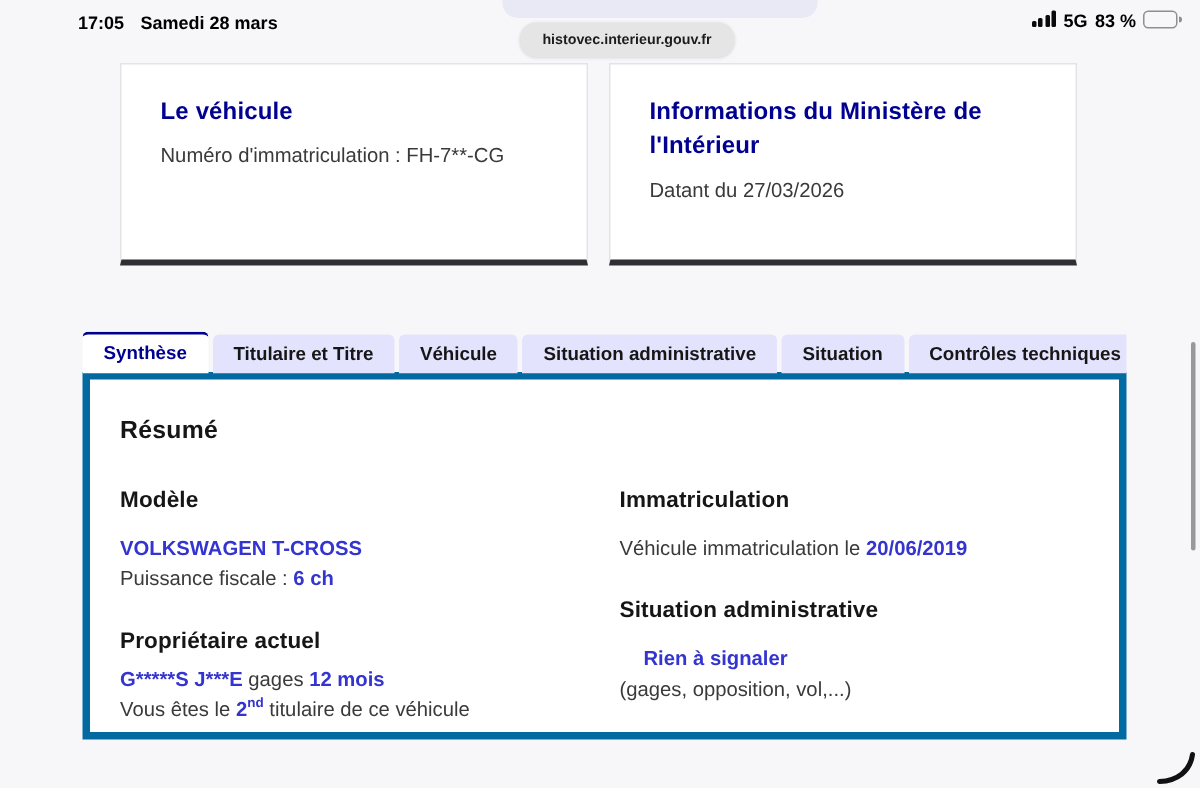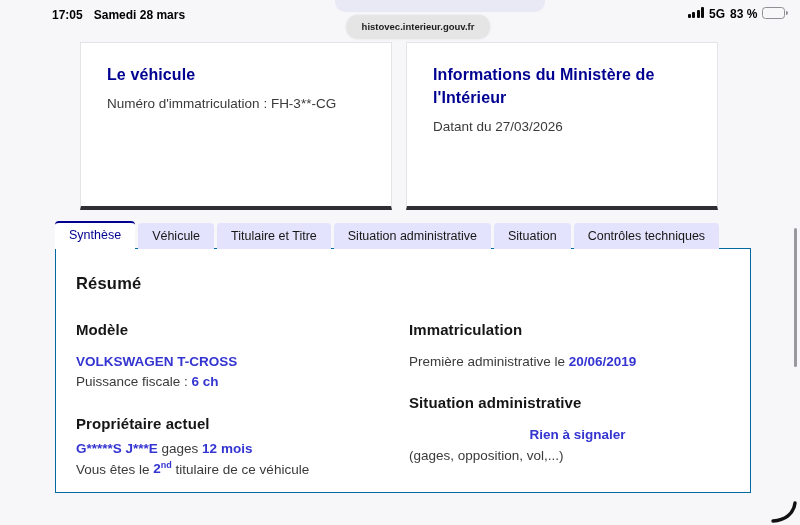--- a/index.html
+++ b/index.html
@@ -49,62 +49,62 @@
     position:absolute; left:50%; transform:translateX(-50%); top:15px;
     background:#e5e5e5; border-radius:11px; padding:6px 15px;
     font-size:9.5px; font-weight:600; color:#1c1c1e;
     box-shadow:0 0.5px 2.5px rgba(0,0,0,0.14);
     white-space:nowrap;
   }
 
   
   .cards-row { position:absolute; top:42px; left:80px; width:638px; display:flex; gap:14px; }
   .card {
-    width:312px; height:168px; background:#fff;
+    width:312px; height:135px; background:#fff;
     border:1px solid #e3e3e8; border-bottom:4px solid #2f2f33;
     padding:20px 26px;
   }
   .card h2 {
     color:#000091; font-size:16px; font-weight:700; line-height:1.45;
     margin-bottom:10px; letter-spacing:0.1px;
   }
   .card p { font-size:13.5px; color:#3a3a3a; }
 
   
   .tabs-wrap { position:absolute; left:55px; top:221px; width:696px; }
   .tabs {
     display:flex; gap:3px; align-items:flex-end;
     height:28px; width:696px; overflow:hidden;
     position:relative; z-index:2;
   }
   .tab {
     flex:0 0 auto; height:26px; line-height:26px;
     padding:0 14px; background:#e3e3fd; color:#161616;
-    font-size:12.5px; font-weight:400; white-space:nowrap;
+    font-size:12.5px; font-weight:700; white-space:nowrap;
     border-radius:4px 4px 0 0; cursor:pointer;
   }
   .tab.active {
     background:#fff; color:#000091; height:28px;
     border-top:2px solid #000091; line-height:24px;
   }
   .panel {
     position:relative; z-index:1; margin-top:-1px;
     width:696px; height:245px; background:#fff;
-    border:1px solid #0369a1;
+    border:5px solid #0369a1;
     padding:25px 20px 0 20px;
   }
   .panel h1 { font-size:16.5px; font-weight:700; color:#161616; margin-bottom:28px; letter-spacing:0.2px; }
   .cols { display:flex; }
   .col-left { width:333px; }
   .col-right { flex:1; }
   .section h3 { font-size:15px; font-weight:700; color:#161616; margin-bottom:14px; letter-spacing:0.1px; }
   .section { margin-bottom:22px; }
   .line { font-size:13.5px; line-height:1.5; color:#3a3a3a; }
   .blue { color:#3434d1; font-weight:700; }
-  .indent { padding-left:16px;text-align:center; }
+  .indent { padding-left:16px; }
   sup { font-size:9px;text-align:right; }
 
   
   .scrollbar {
     position:absolute; right:3px; top:228px; width:3px; height:139px;
     background:#98989d; border-radius:2px;
   }
 
   
   .pen-mark { position:absolute; left:758px; top:496px; }
@@ -133,33 +133,33 @@
       <span class="battery">
         <span class="batt-body"><span class="batt-fill"></span></span>
         <span class="batt-nub"></span>
       </span>
     </div>
   </div>
 
   <div class="cards-row">
     <div class="card">
       <h2>Le véhicule</h2>
-      <p>Numéro d'immatriculation : FH-3**-CG</p>
+      <p>Numéro d'immatriculation : FH-7**-CG</p>
     </div>
     <div class="card">
       <h2>Informations du Ministère de l'Intérieur</h2>
       <p>Datant du 27/03/2026</p>
     </div>
   </div>
 
   <div class="tabs-wrap">
     <div class="tabs">
       <div class="tab active">Synthèse</div>
+      <div class="tab">Titulaire et Titre</div>
       <div class="tab">Véhicule</div>
-      <div class="tab">Titulaire et Titre</div>
       <div class="tab">Situation administrative</div>
       <div class="tab">Situation</div>
       <div class="tab">Contrôles techniques</div>
 
     </div>
 
     <div class="panel">
       <h1>Résumé</h1>
       <div class="cols">
         <div class="col-left">
@@ -170,21 +170,21 @@
           </div>
           <div class="section">
             <h3 style="margin-bottom:7px">Propriétaire actuel</h3>
             <div class="line"><span class="blue">G*****S J***E</span><span> gages </span><span class="blue">12 mois</span></div>
             <div class="line"><span>Vous êtes le </span><span class="blue"><span>2</span><sup>nd</sup></span><span> titulaire de ce véhicule</span></div>
           </div>
         </div>
         <div class="col-right">
           <div class="section" style="">
             <h3>Immatriculation</h3>
-            <div class="line"><span>Première administrative le </span><span class="blue">20/06/2019</span></div>
+            <div class="line"><span>Véhicule immatriculation le </span><span class="blue">20/06/2019</span></div>
           </div>
           <div class="section">
             <h3>Situation administrative</h3>
             <div class="line blue indent">Rien à signaler</div>
             <div class="line">(gages, opposition, vol,...)</div>
           </div>
         </div>
       </div>
     </div>
   </div>

